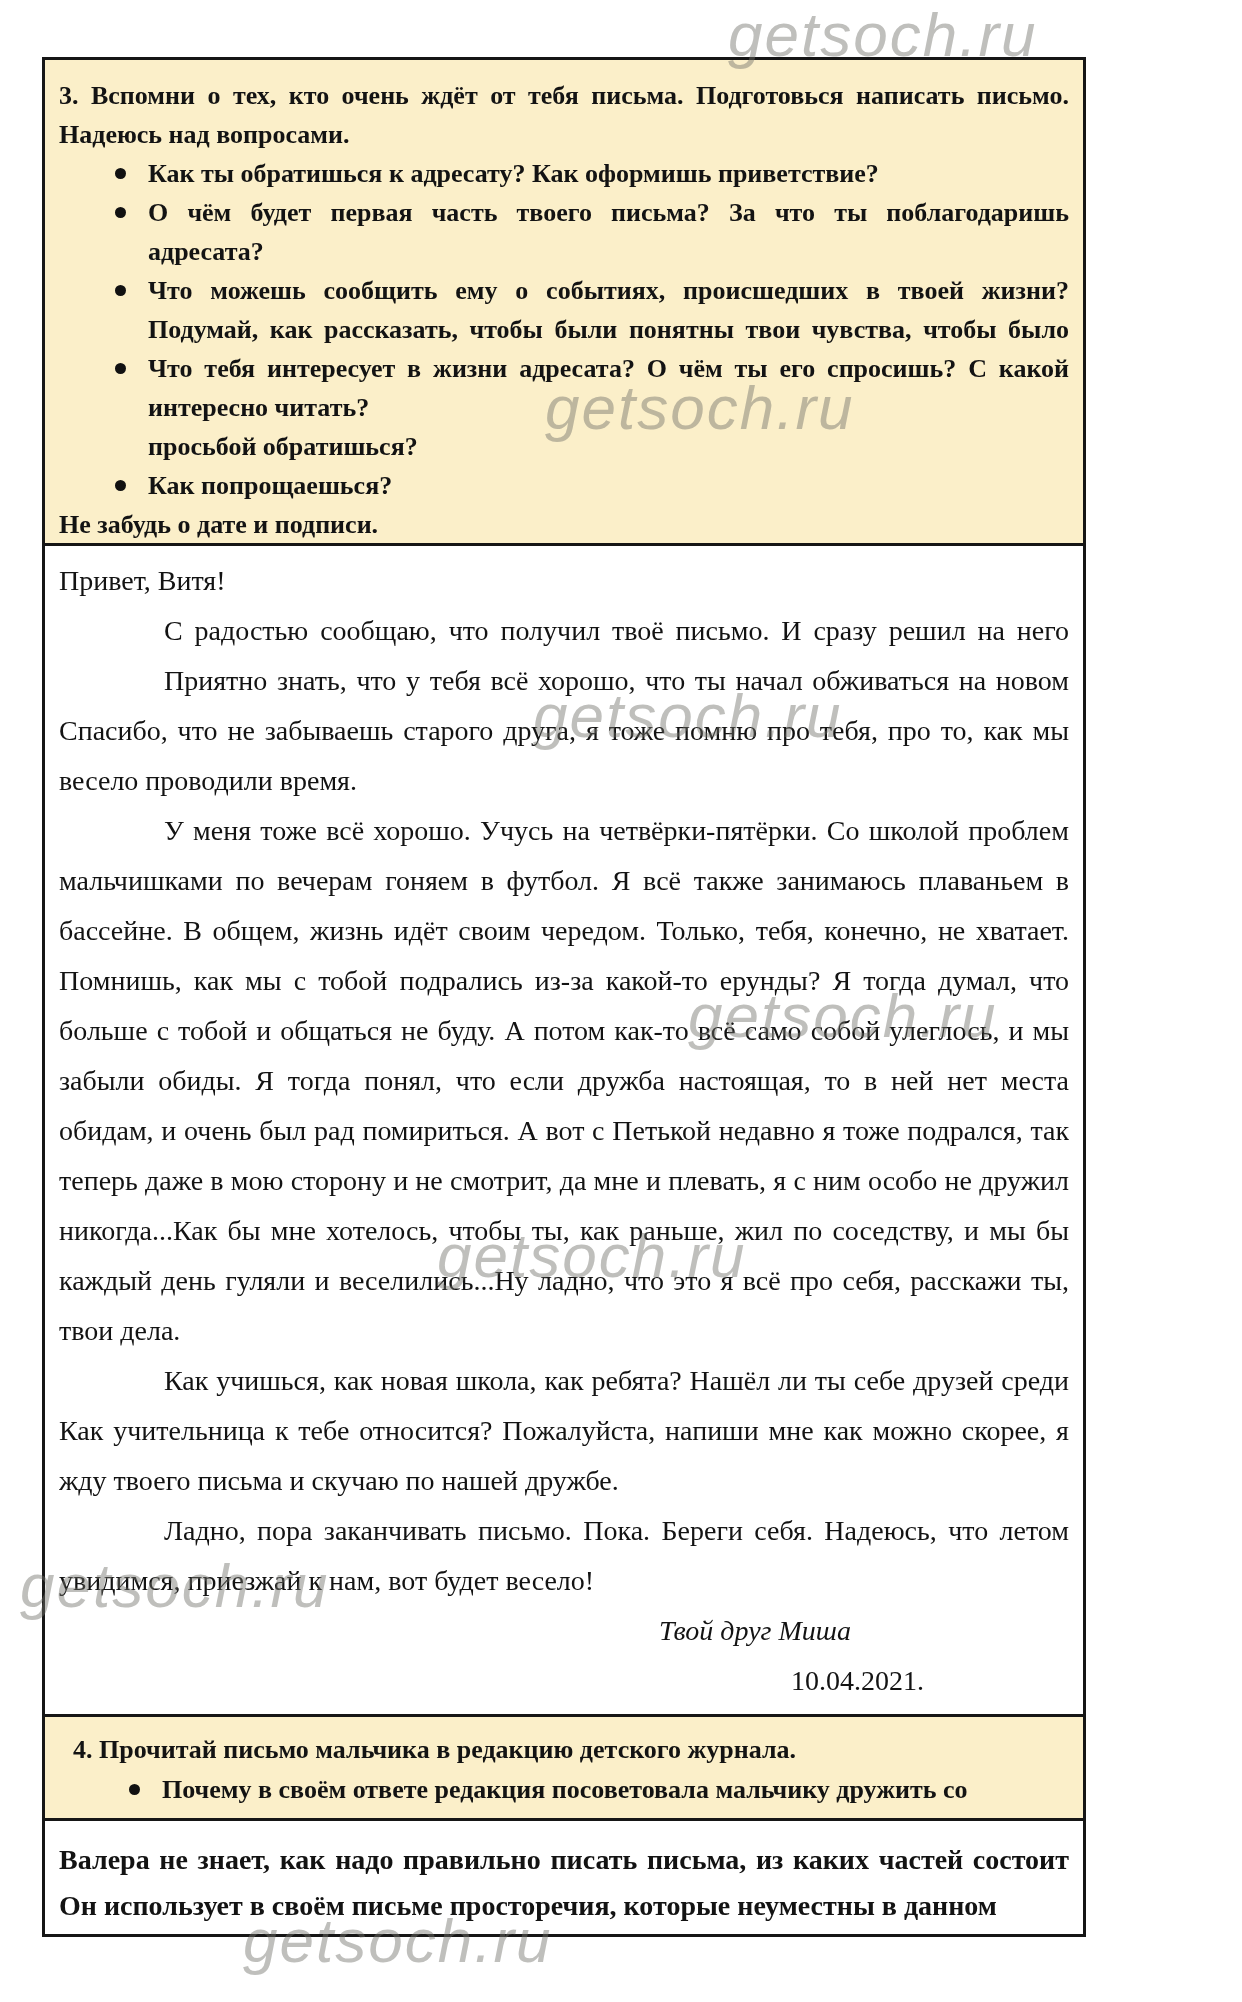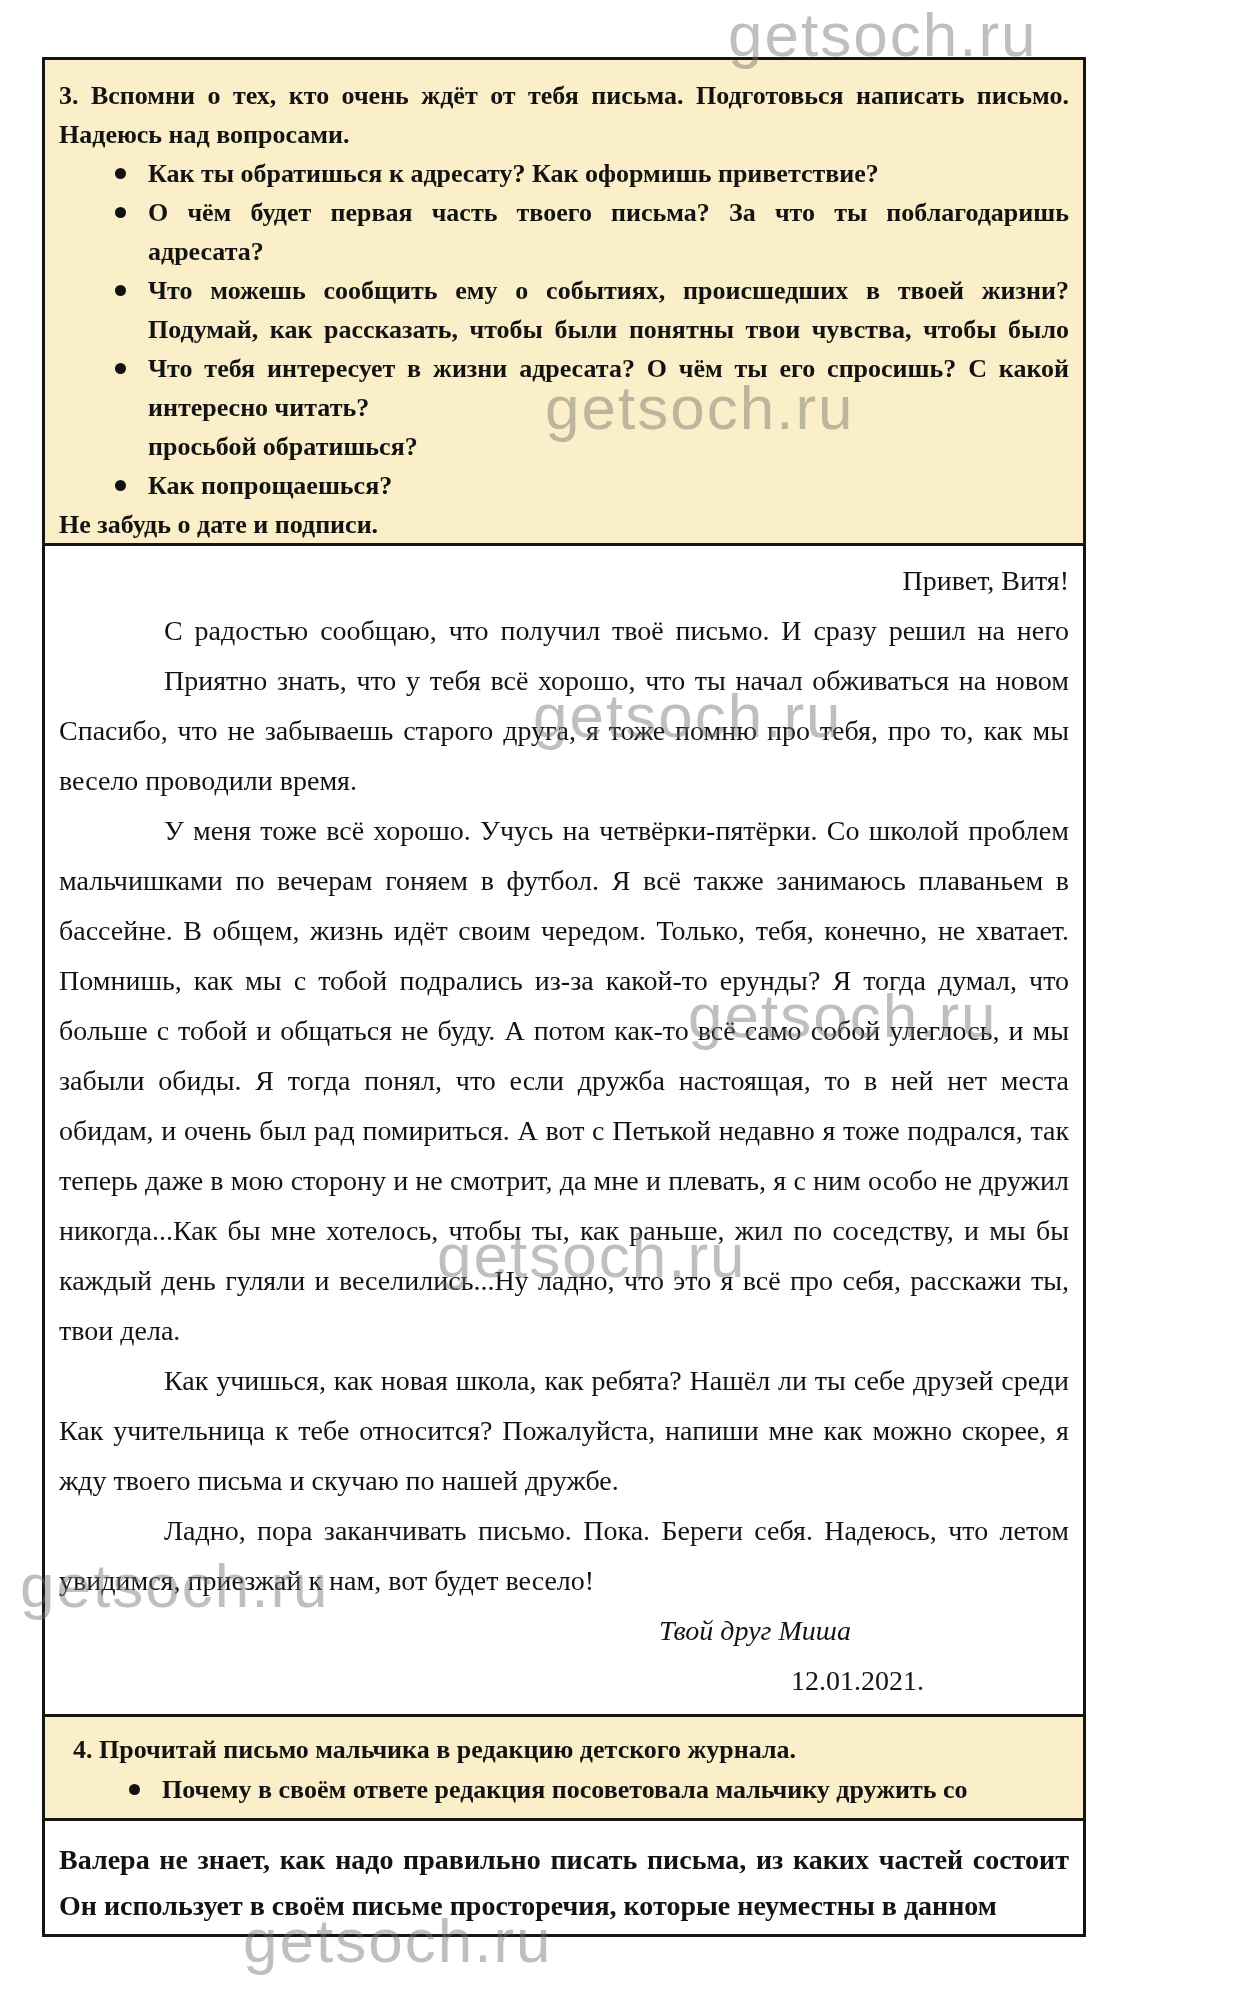--- a/index.html
+++ b/index.html
@@ -54,39 +54,40 @@
     line-height:46px;
   }
   .line{position:relative;white-space:normal;overflow:hidden;}
   .sec3 .line{height:39px;}
   .letter .line{height:50px;}
   .sec4 .line{height:40px;}
   .answer .line{height:46px;font-weight:bold;}
   .bullet,.cont{padding-left:89px;}
   .j{text-align:justify;text-align-last:justify;}
   .ind{padding-left:105px;}
-  .center{text-align:right;}
+  .center{text-align:left;}
   .sign{padding-left:600px;font-style:italic;}
   .date{text-align:right;padding-right:145px;}
   .dot{
     position:absolute;
     left:56px;top:14px;
     width:11px;height:11px;
     border-radius:50%;
     background:#111;
   }
   .wm{
     position:absolute;
     font-family:"Liberation Sans", sans-serif;
     font-size:62px;
     letter-spacing:2px;
     color:rgba(113,113,106,0.45);
     white-space:nowrap;
     z-index:6;
     pointer-events:none;
+    font-style:italic;
   }
 </style>
 </head>
 <body>
 
 <div class="wm" style="left:728px;top:-1px;">getsoch.ru</div>
 <div class="wm" style="left:545px;top:372px;">getsoch.ru</div>
 <div class="wm" style="left:533px;top:680px;">getsoch.ru</div>
 <div class="wm" style="left:688px;top:980px;">getsoch.ru</div>
 <div class="wm" style="left:437px;top:1220px;">getsoch.ru</div>
@@ -124,21 +125,21 @@
       <div class="line j"><span>теперь даже в мою сторону и не смотрит, да мне и плевать, я с ним особо не дружил</span></div>
       <div class="line j"><span>никогда...Как бы мне хотелось, чтобы ты, как раньше, жил по соседству, и мы бы</span></div>
       <div class="line j"><span>каждый день гуляли и веселились...Ну ладно, что это я всё про себя, расскажи ты, как</span></div>
       <div class="line"><span>твои дела.</span></div>
       <div class="line j ind"><span>Как учишься, как новая школа, как ребята? Нашёл ли ты себе друзей среди них?</span></div>
       <div class="line j"><span>Как учительница к тебе относится? Пожалуйста, напиши мне как можно скорее, я очень</span></div>
       <div class="line"><span>жду твоего письма и скучаю по нашей дружбе.</span></div>
       <div class="line j ind"><span>Ладно, пора заканчивать письмо. Пока. Береги себя. Надеюсь, что летом</span></div>
       <div class="line"><span>увидимся, приезжай к нам, вот будет весело!</span></div>
       <div class="line sign"><span>Твой друг Миша</span></div>
-      <div class="line date"><span>12.01.2021.</span></div>
+      <div class="line date"><span>10.04.2021.</span></div>
     </div>
   <div class="sec sec4">
       <div class="line header"><span>4. Прочитай письмо мальчика в редакцию детского журнала.</span></div>
       <div class="line bullet"><span class="dot"></span><span>Почему в своём ответе редакция посоветовала мальчику дружить со словом?</span></div>
     </div>
   <div class="sec answer">
       <div class="line j"><span>Валера не знает, как надо правильно писать письма, из каких частей состоит письмо.</span></div>
       <div class="line"><span>Он использует в своём письме просторечия, которые неуместны в данном контексте.</span></div>
     </div>
 </div>

